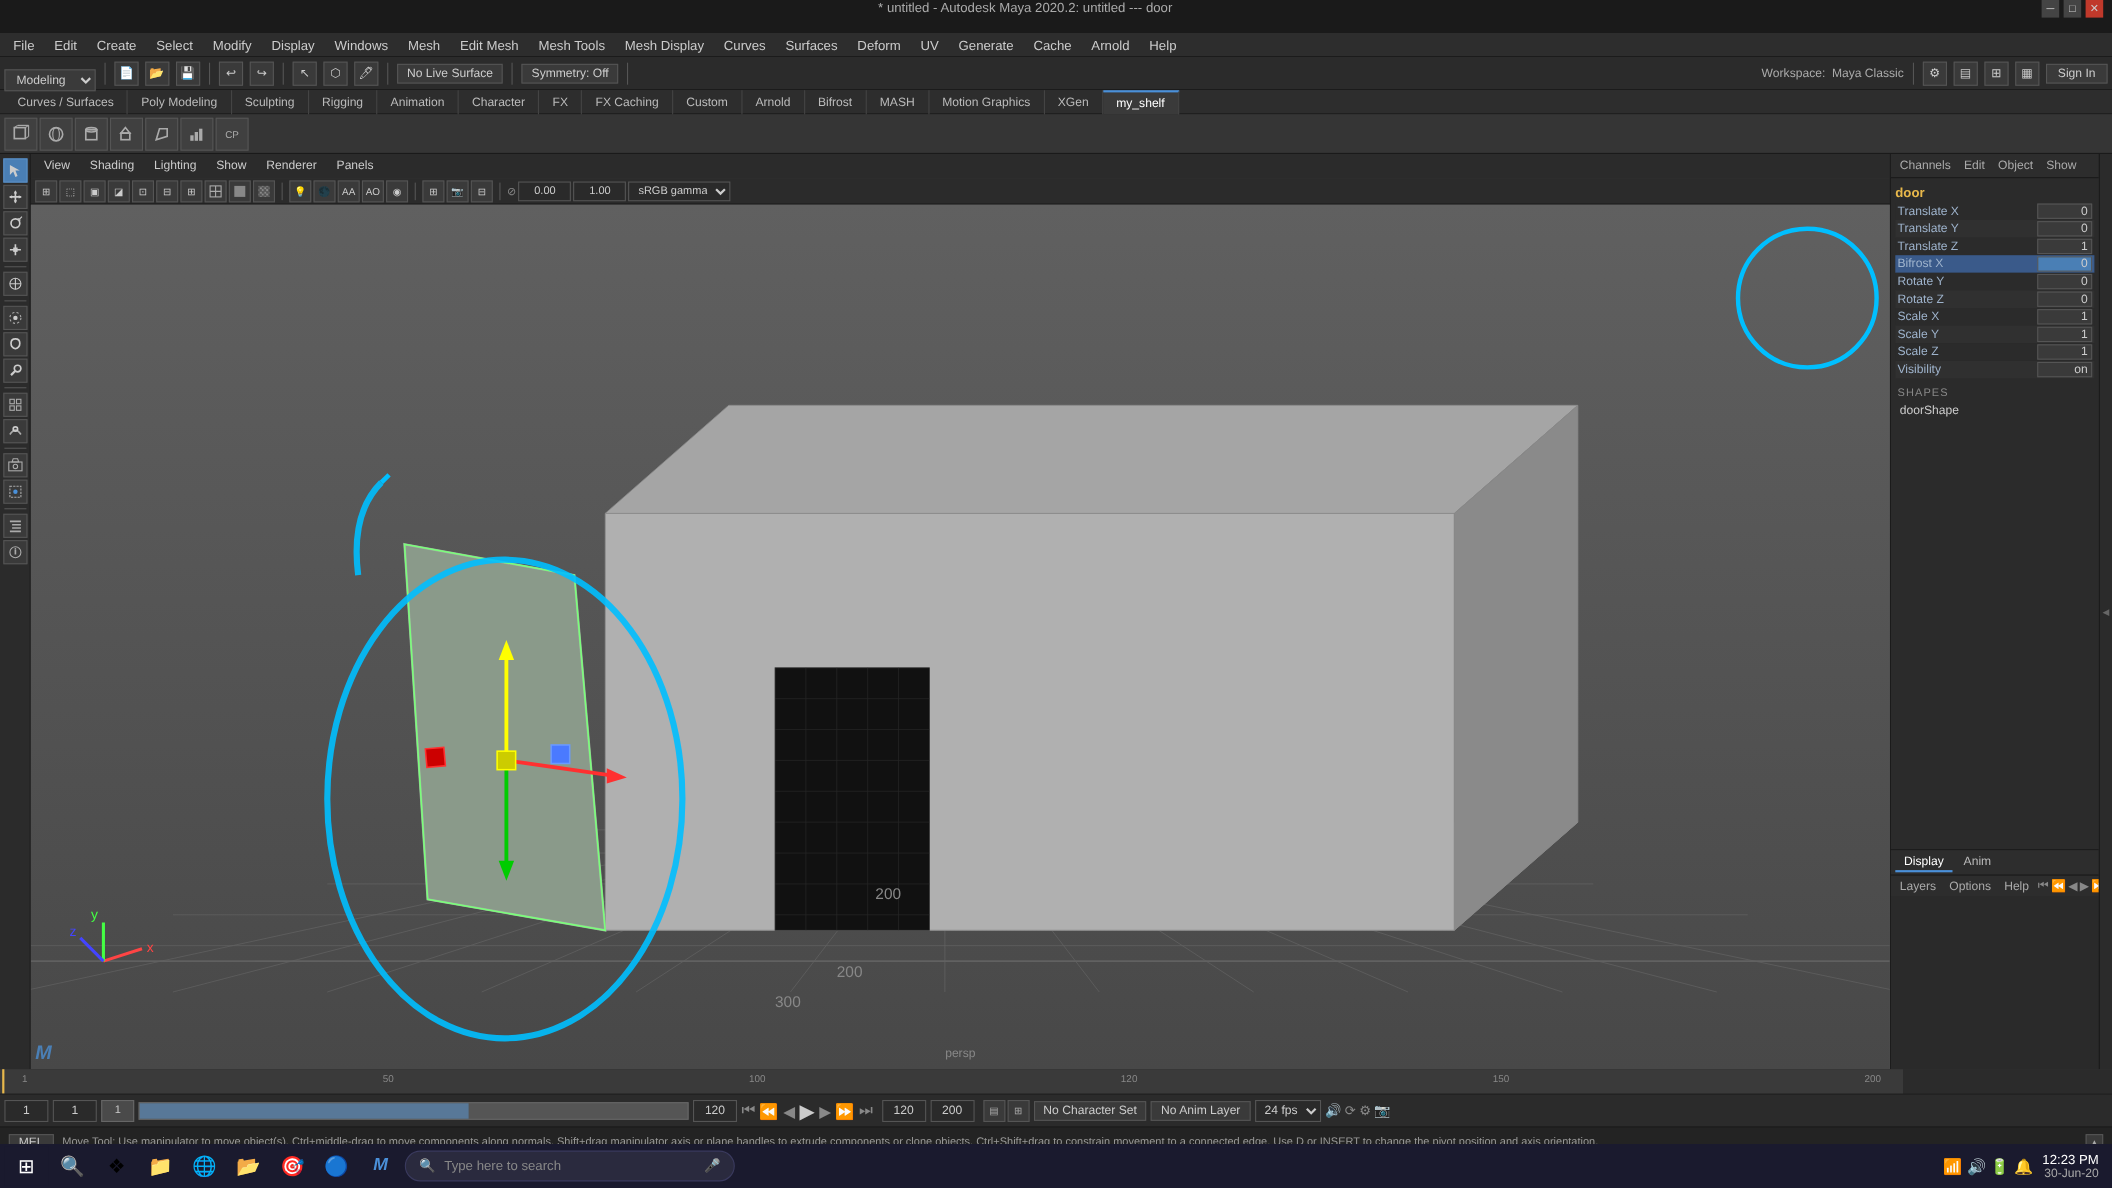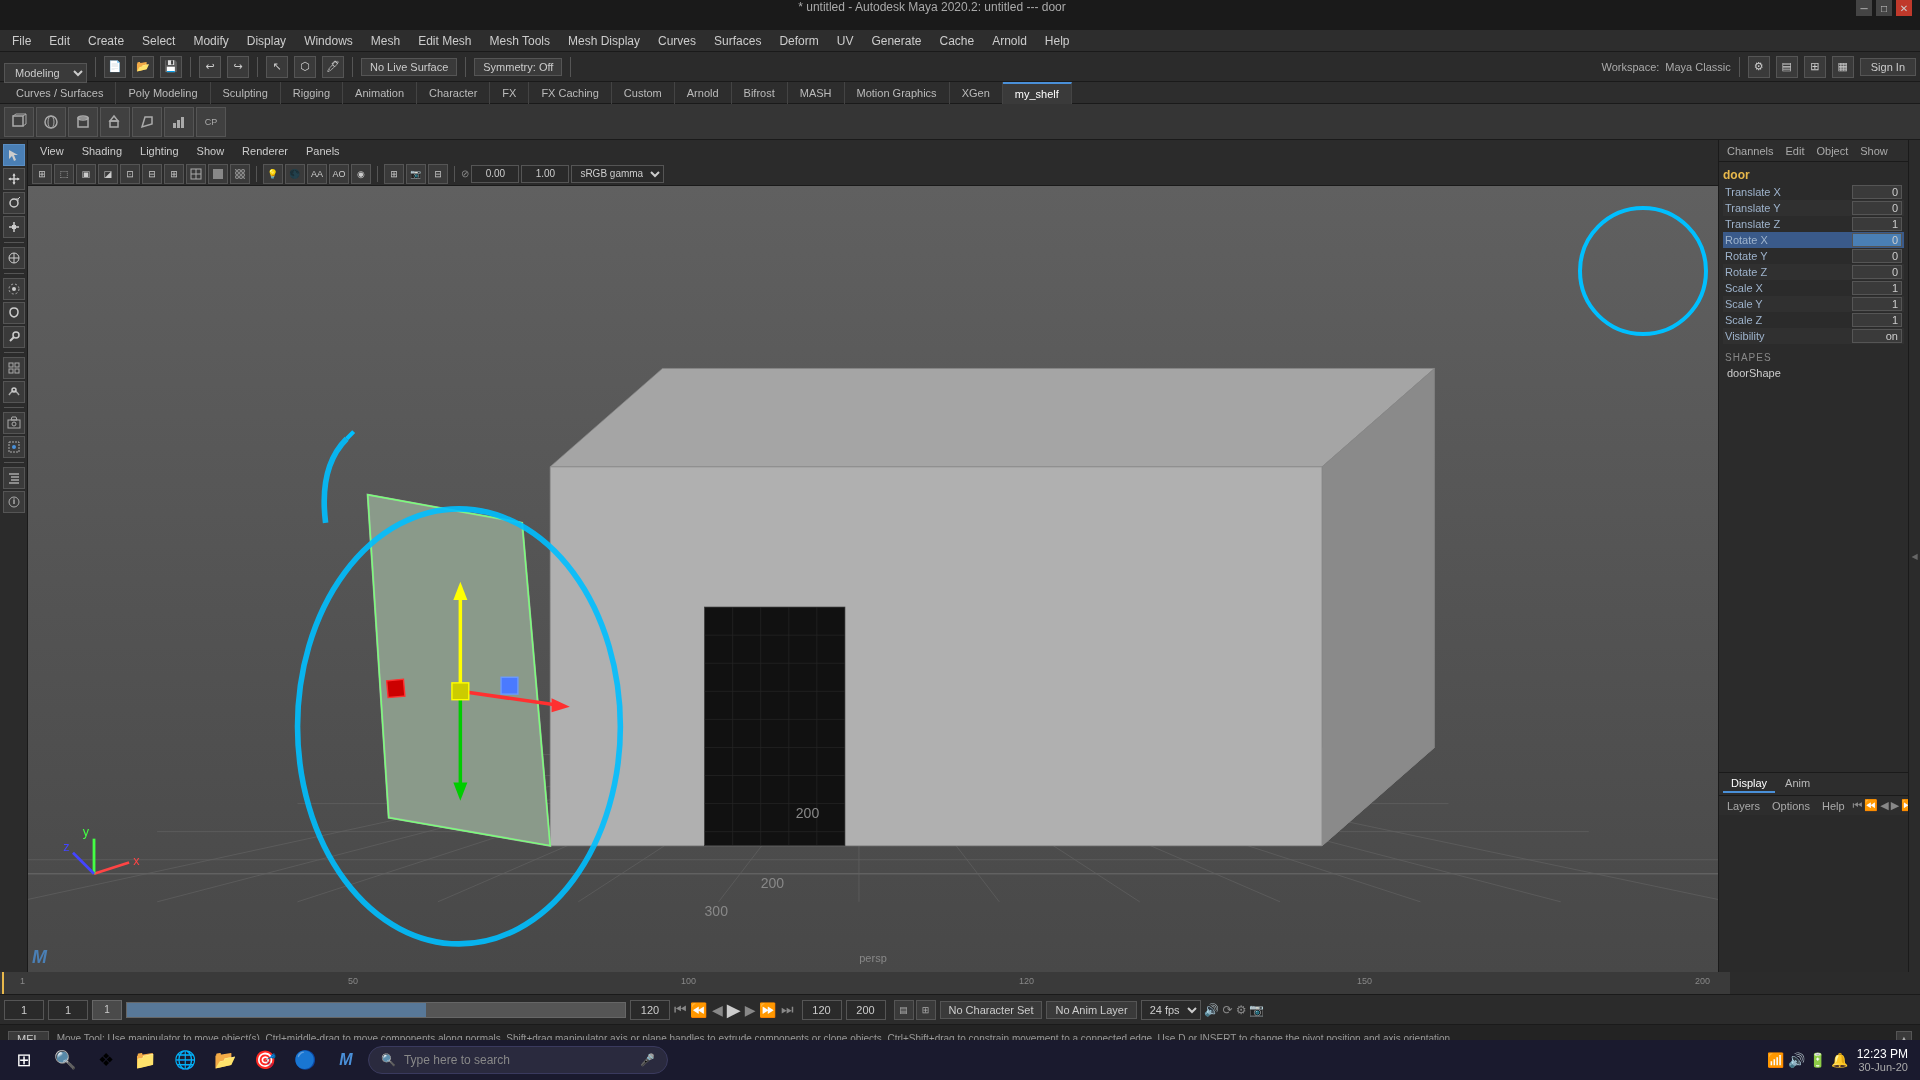--- a/index.html
+++ b/index.html
@@ -923,21 +923,21 @@
       </div>
       <div class="channel-row">
         <span class="channel-name">Translate Y</span>
         <span class="channel-value">0</span>
       </div>
       <div class="channel-row">
         <span class="channel-name">Translate Z</span>
         <span class="channel-value">1</span>
       </div>
       <div class="channel-row" style="background:#3a5a8a;">
-        <span class="channel-name">Rotate X</span>
+        <span class="channel-name">Bifrost X</span>
         <span class="channel-value highlighted">0</span>
       </div>
       <div class="channel-row">
         <span class="channel-name">Rotate Y</span>
         <span class="channel-value">0</span>
       </div>
       <div class="channel-row">
         <span class="channel-name">Rotate Z</span>
         <span class="channel-value">0</span>
       </div>

